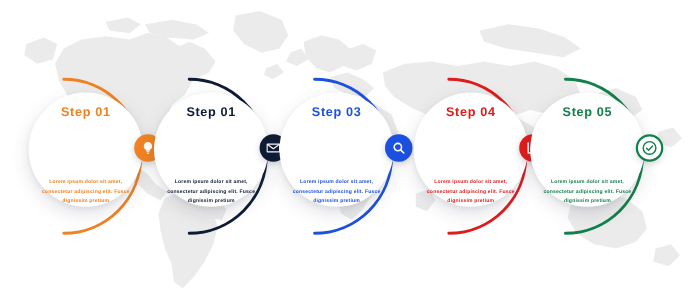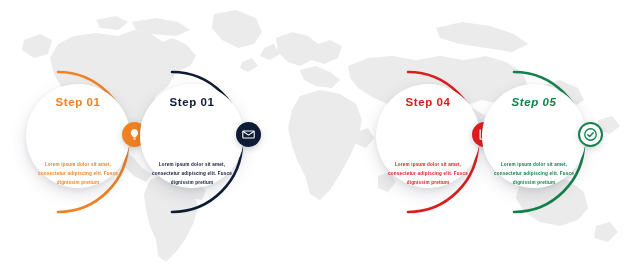--- a/index.html
+++ b/index.html
@@ -195,20 +195,35 @@
       <div class="step-title" style="color: rgb(13, 27, 53);">Step 01</div>
       <div class="step-desc" style="color: rgb(13, 27, 53);">Lorem ipsum dolor sit amet, consectetur adipiscing elit. Fusce dignissim pretium</div>
     </div>
     <div class="step-icon" style="background: rgb(13, 27, 53);">
           <svg width="13" height="13" viewBox="0 0 24 24" fill="#ffffff">
             <path d="M2.5 5.5h19c.6 0 1 .4 1 1v11c0 .6-.4 1-1 1h-19c-.6 0-1-.4-1-1v-11c0-.6.4-1 1-1z" fill="none" stroke="#ffffff" stroke-width="2"></path>
             <path d="M2.2 6.4 12 13.2l9.8-6.8" fill="none" stroke="#ffffff" stroke-width="2" stroke-linecap="round" stroke-linejoin="round"></path>
           </svg>
         </div>
   </div>
+      <div class="step" style="left: 246px;">
+    <svg class="step-arc" viewBox="0 0 150 268" aria-hidden="true">
+      <path class="arc-path" fill="none" stroke-width="2.6" stroke-linecap="round" d="M 40 72 A 70 70 0 1 1 40 212" stroke="#1c50e0"></path>
+    </svg>
+    <div class="step-card">
+      <div class="step-title" style="color: rgb(28, 80, 224);">Step 03</div>
+      <div class="step-desc" style="color: rgb(28, 80, 224);">Lorem ipsum dolor sit amet, consectetur adipiscing elit. Fusce dignissim pretium</div>
+    </div>
+    <div class="step-icon" style="background: rgb(28, 80, 224);">
+          <svg width="13" height="13" viewBox="0 0 24 24" fill="none" stroke="#ffffff" stroke-width="2.6" stroke-linecap="round">
+            <circle cx="10.5" cy="10.5" r="6.2"></circle>
+            <line x1="15.2" y1="15.2" x2="20.5" y2="20.5"></line>
+          </svg>
+        </div>
+  </div>
       <div class="step" style="left: 368px;">
     <svg class="step-arc" viewBox="0 0 150 268" aria-hidden="true">
       <path class="arc-path" fill="none" stroke-width="2.6" stroke-linecap="round" d="M 40 72 A 70 70 0 1 1 40 212" stroke="#e01b1b"></path>
     </svg>
     <div class="step-card">
       <div class="step-title" style="color: rgb(224, 27, 27);">Step 04</div>
       <div class="step-desc" style="color: rgb(224, 27, 27);">Lorem ipsum dolor sit amet, consectetur adipiscing elit. Fusce dignissim pretium</div>
     </div>
     <div class="step-icon" style="background: rgb(224, 27, 27);">
           <svg width="13" height="13" viewBox="0 0 24 24" fill="none" stroke="#ffffff" stroke-width="2.4" stroke-linecap="round" stroke-linejoin="round">
@@ -216,21 +231,21 @@
             <path d="M19 7 9.5 16.5"></path>
             <path d="M9.5 11.5v5h5"></path>
           </svg>
         </div>
   </div>
       <div class="step" style="left: 474px;">
     <svg class="step-arc" viewBox="0 0 150 268" aria-hidden="true">
       <path class="arc-path" fill="none" stroke-width="2.6" stroke-linecap="round" d="M 40 72 A 70 70 0 1 1 40 212" stroke="#12804a"></path>
     </svg>
     <div class="step-card">
-      <div class="step-title" style="color: rgb(18, 128, 74); font-style: italic;">Step 05</div>
+      <div class="step-title" style="color: rgb(18, 128, 74);">Step 05</div>
       <div class="step-desc" style="color: rgb(18, 128, 74);">Lorem ipsum dolor sit amet, consectetur adipiscing elit. Fusce dignissim pretium</div>
     </div>
     <div class="step-icon outlined" style="background: rgb(255, 255, 255); border: 2px solid rgb(18, 128, 74); box-sizing: border-box;">
           <svg width="15" height="15" viewBox="0 0 24 24" fill="none" stroke="#12804a" stroke-width="2.1" stroke-linecap="round" stroke-linejoin="round">
             <circle cx="12" cy="12" r="9.2"></circle>
             <path d="M7.6 12.3l3 3 5.8-6"></path>
           </svg>
         </div>
   </div>
     </div>

